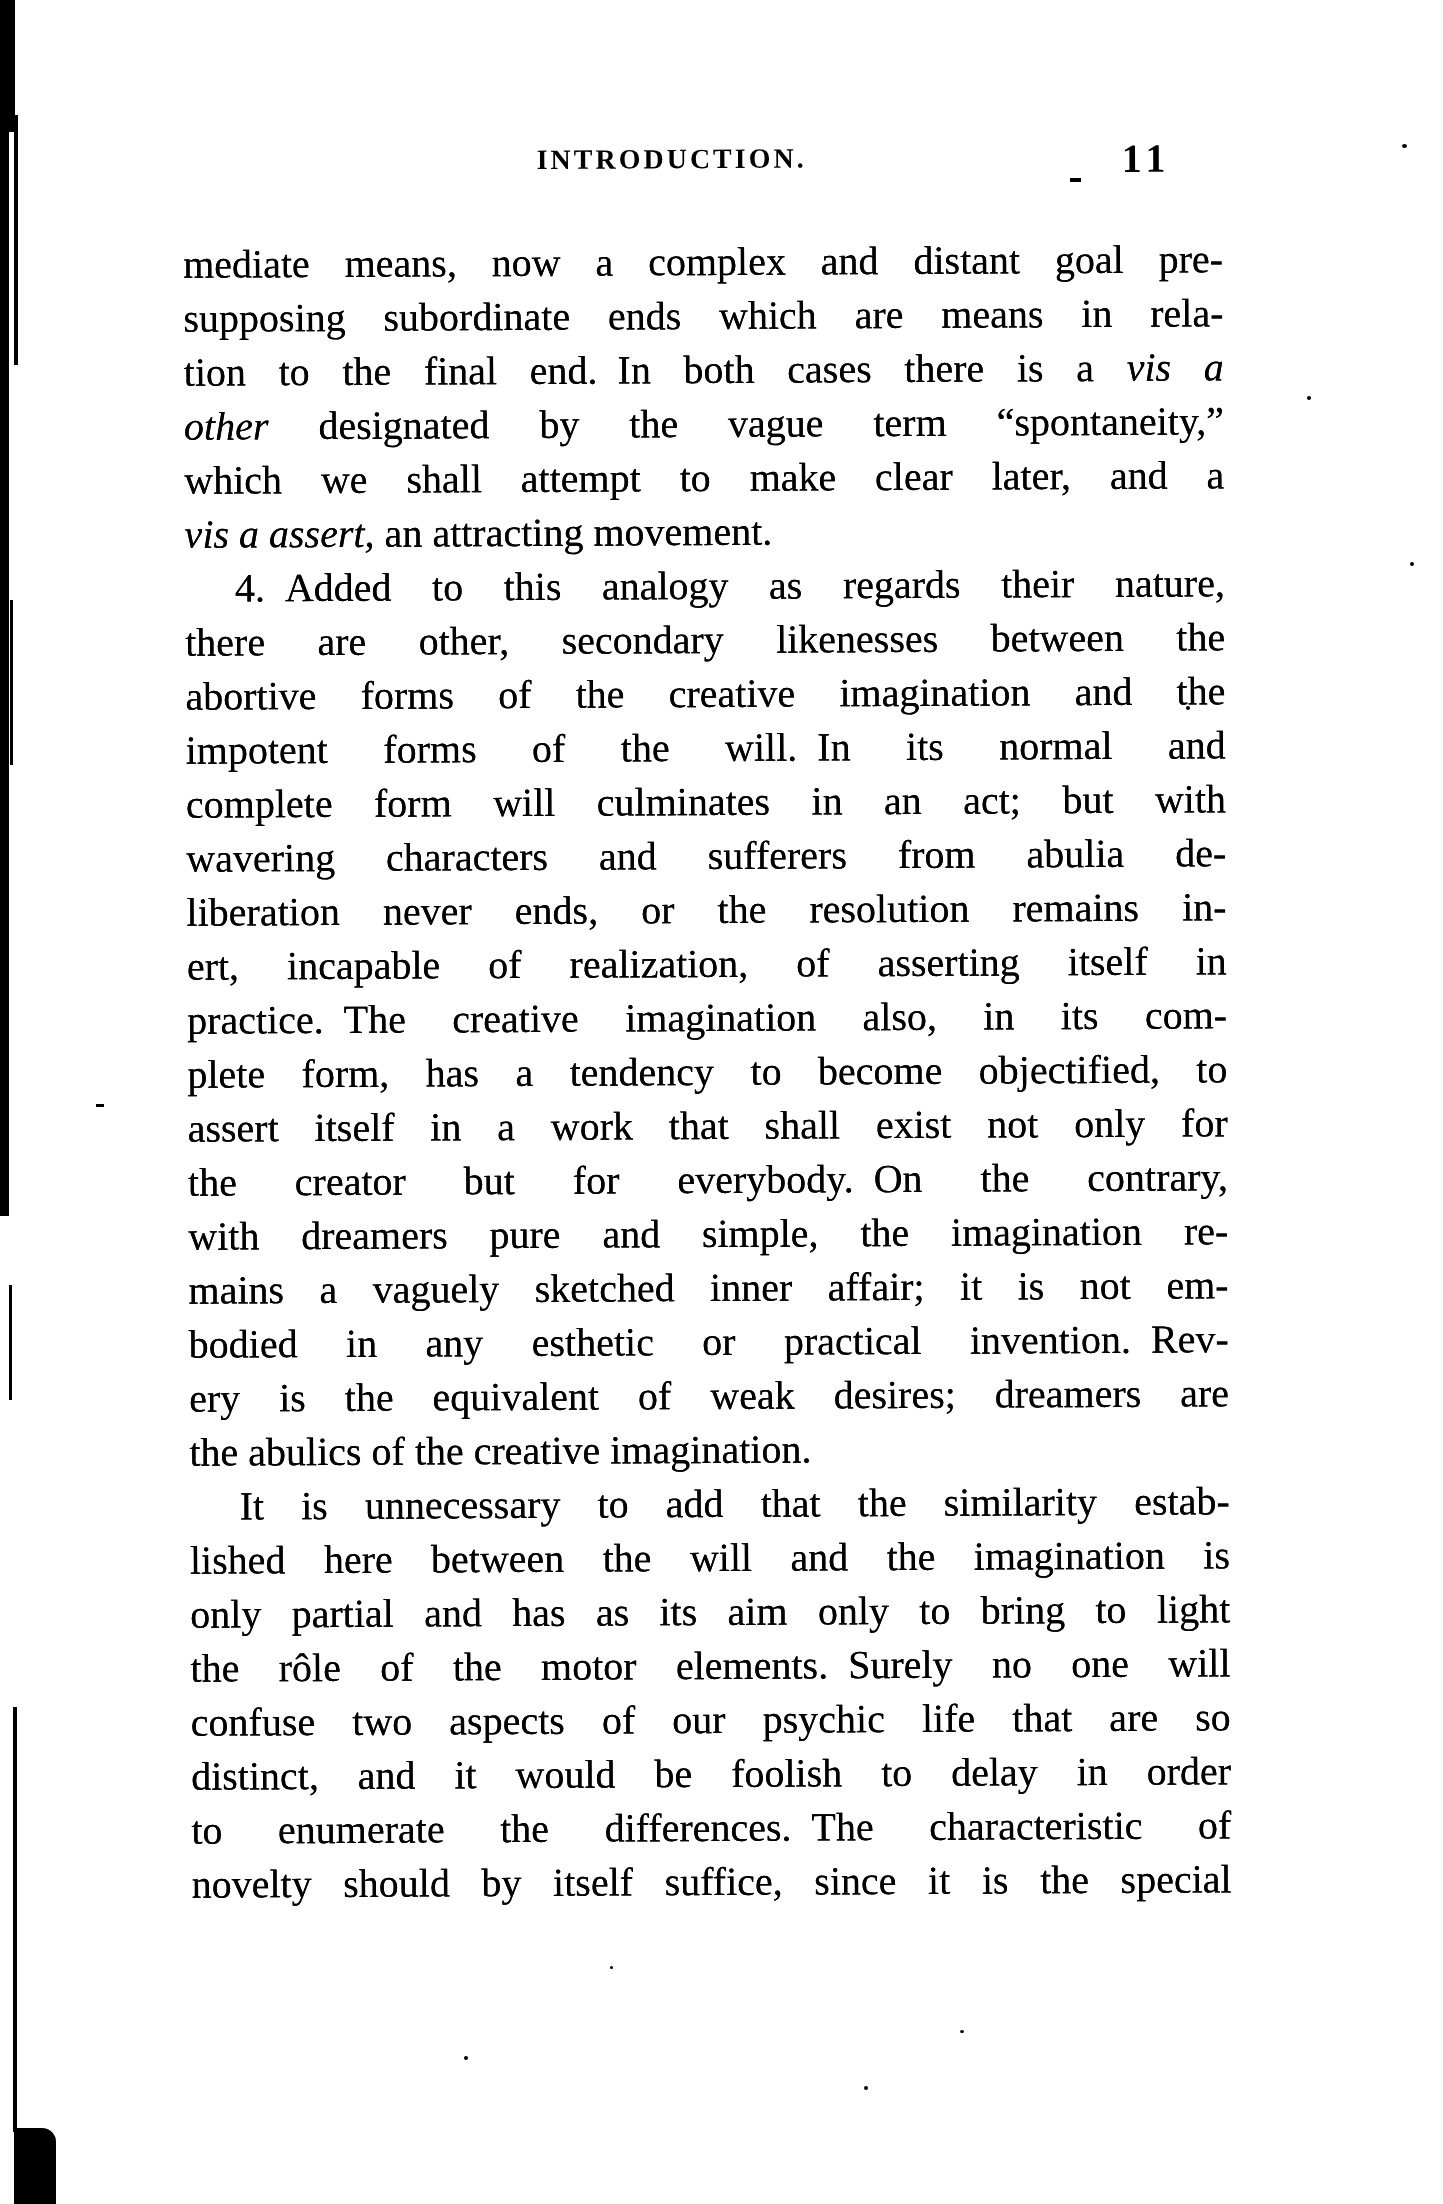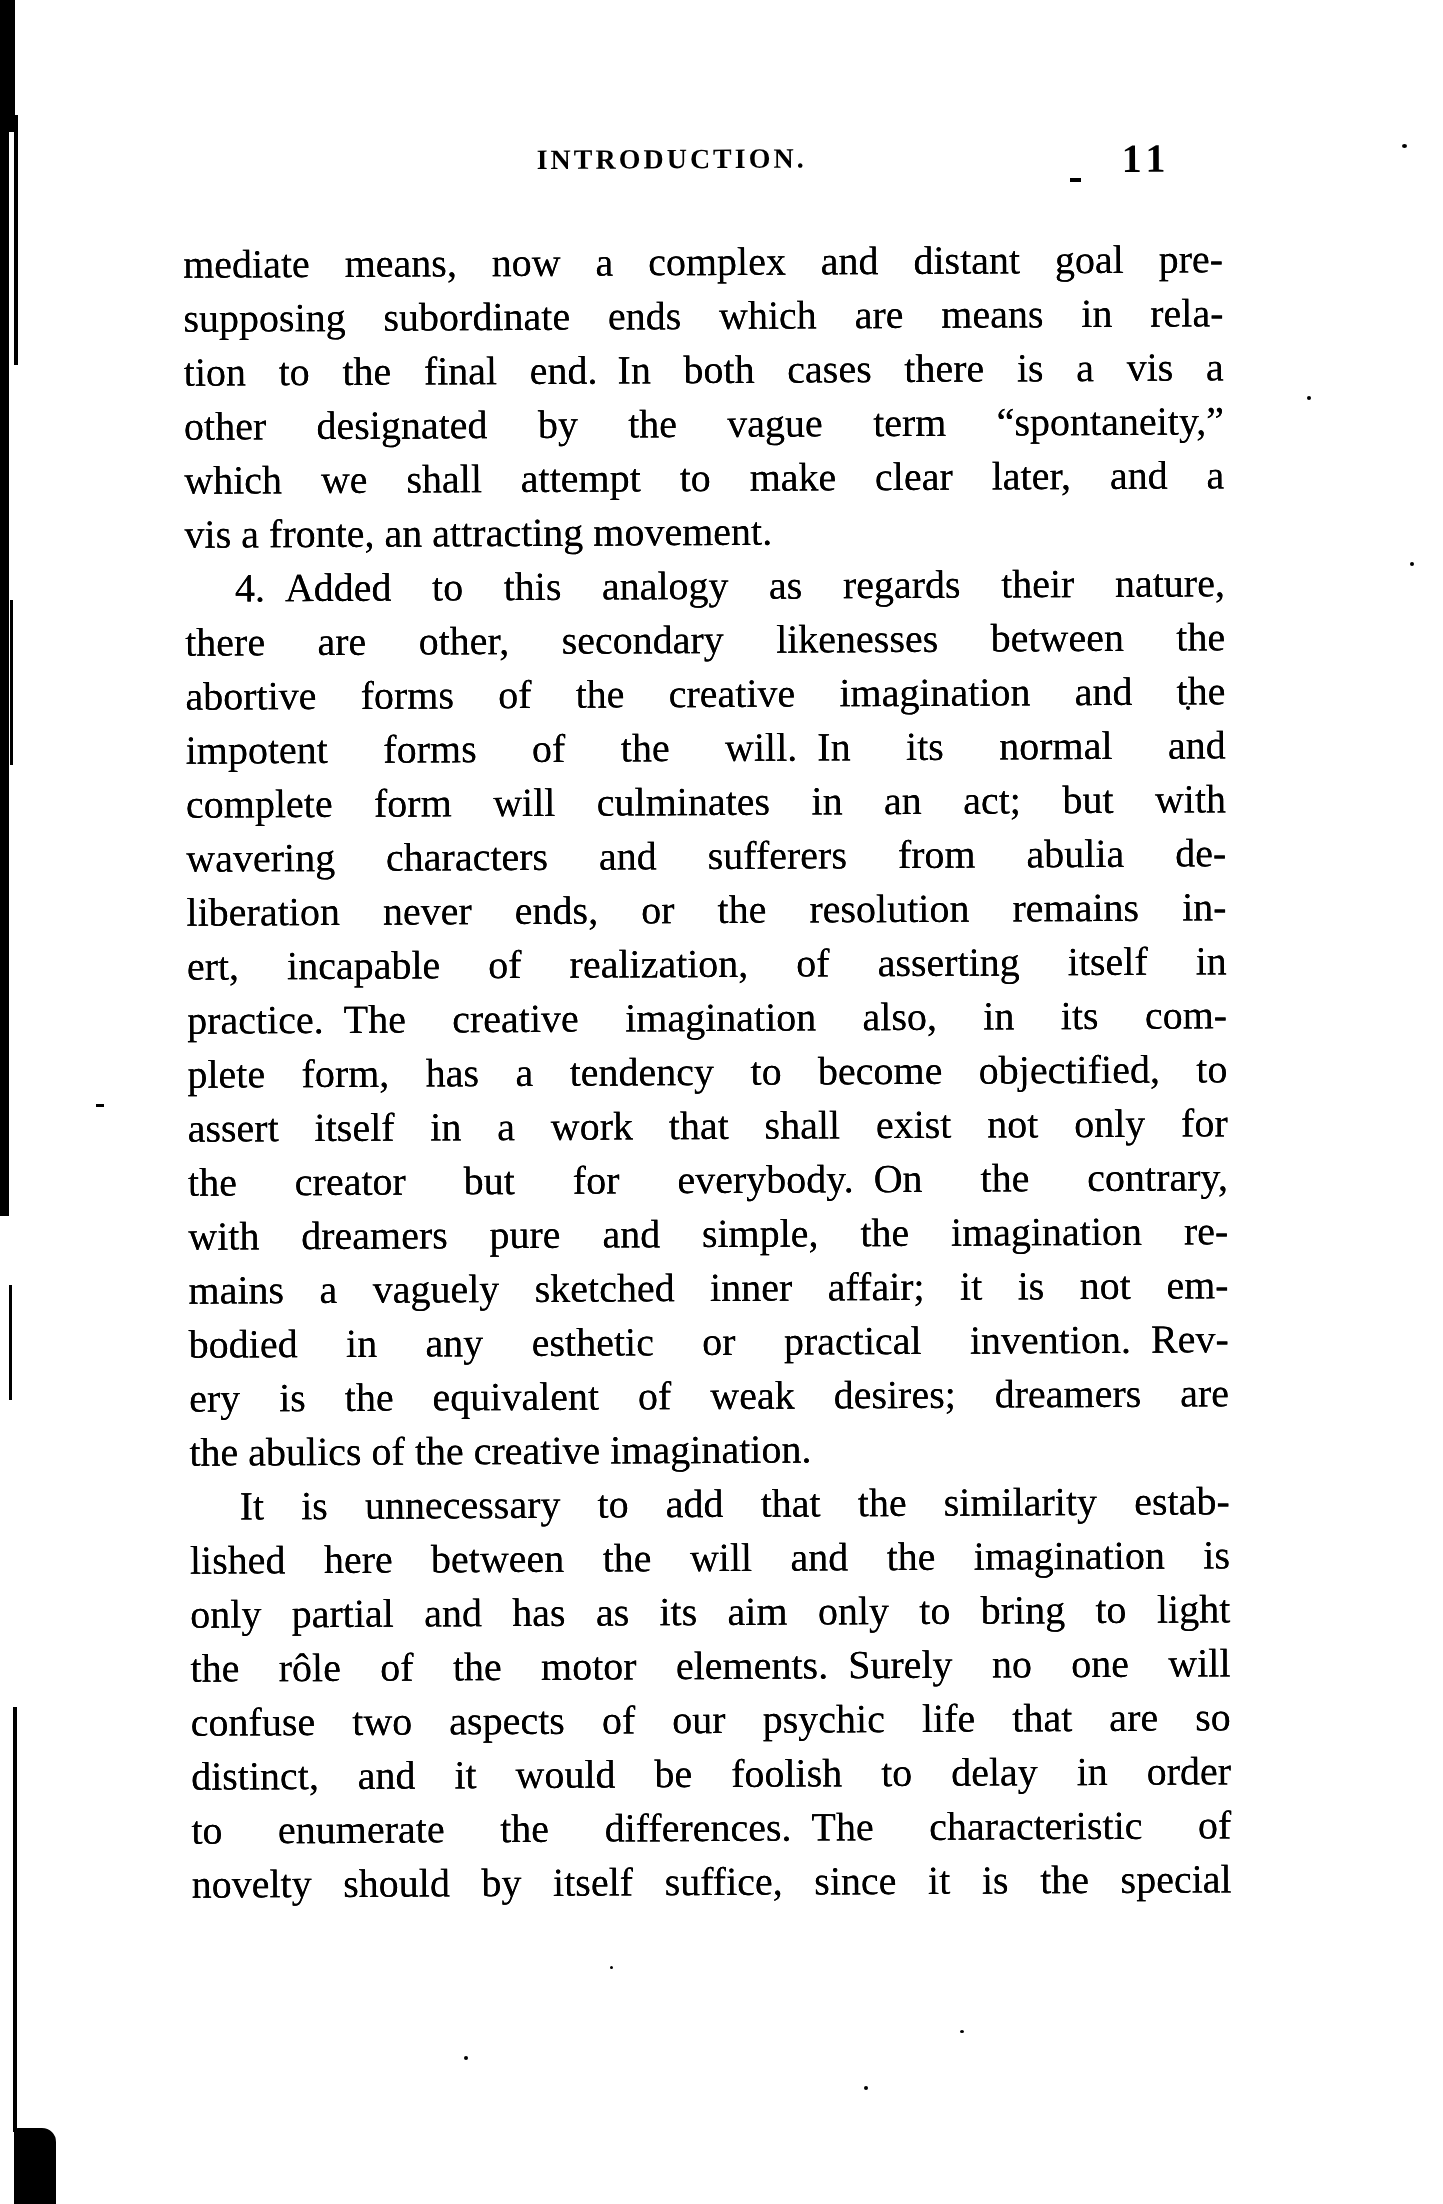--- a/index.html
+++ b/index.html
@@ -30,21 +30,21 @@
     position:absolute;left:187px;top:235px;width:1040px;
     font-size:40px;line-height:54px;
     text-shadow:0 0 0.6px #000;
   }
   .line{
     text-align:justify;
     text-align-last:justify;
   }
   .line.end{text-align-last:left;}
   .line.indent{text-indent:50px;}
-  .it{}
+  .it{font-style:italic;}
   
   .art{position:absolute;background:#000;}
   .a-bar-top{left:0;top:0;width:15px;height:132px;}
   .a-bar-main{left:0;top:0;width:9px;height:1216px;}
   .a-line-1{left:14px;top:115px;width:4px;height:250px;}
   .a-line-2{left:10px;top:600px;width:3px;height:165px;}
   .a-line-3{left:9px;top:1285px;width:3px;height:115px;}
   .a-line-4{left:13px;top:1707px;width:4px;height:425px;}
   .a-blob{left:14px;top:2128px;width:42px;height:76px;border-radius:4px 14px 0 0;}
   .a-dash-1{left:1070px;top:178px;width:11px;height:4px;}
@@ -84,21 +84,21 @@
   <div class="content">
     <div class="running-title">INTRODUCTION.</div>
     <div class="page-number">11</div>
 
     <div class="textblock">
         <div class="line"><span>mediate means, now a complex and distant goal pre-</span></div>
         <div class="line"><span>supposing subordinate ends which are means in rela-</span></div>
         <div class="line"><span>tion to the final end. In both cases there is a </span><span class="it">vis a</span></div>
         <div class="line"><span class="it">other</span><span> designated by the vague term “spontaneity,”</span></div>
         <div class="line"><span>which we shall attempt to make clear later, and a</span></div>
-        <div class="line end"><span class="it">vis a fronte,</span><span> an attracting movement.</span></div>
+        <div class="line end"><span class="it">vis a assert,</span><span> an attracting movement.</span></div>
         <div class="line indent"><span>4. Added to this analogy as regards their nature,</span></div>
         <div class="line"><span>there are other, secondary likenesses between the</span></div>
         <div class="line"><span>abortive forms of the creative imagination and the</span></div>
         <div class="line"><span>impotent forms of the will. In its normal and</span></div>
         <div class="line"><span>complete form will culminates in an act; but with</span></div>
         <div class="line"><span>wavering characters and sufferers from abulia de-</span></div>
         <div class="line"><span>liberation never ends, or the resolution remains in-</span></div>
         <div class="line"><span>ert, incapable of realization, of asserting itself in</span></div>
         <div class="line"><span>practice. The creative imagination also, in its com-</span></div>
         <div class="line"><span>plete form, has a tendency to become objectified, to</span></div>

